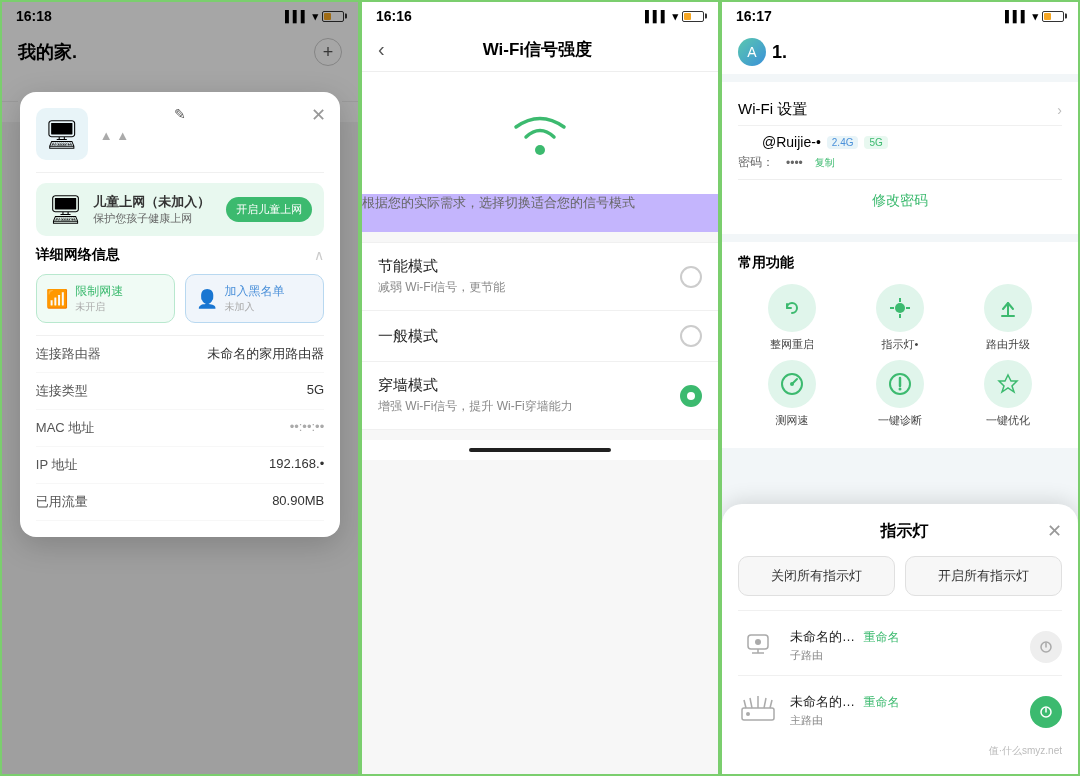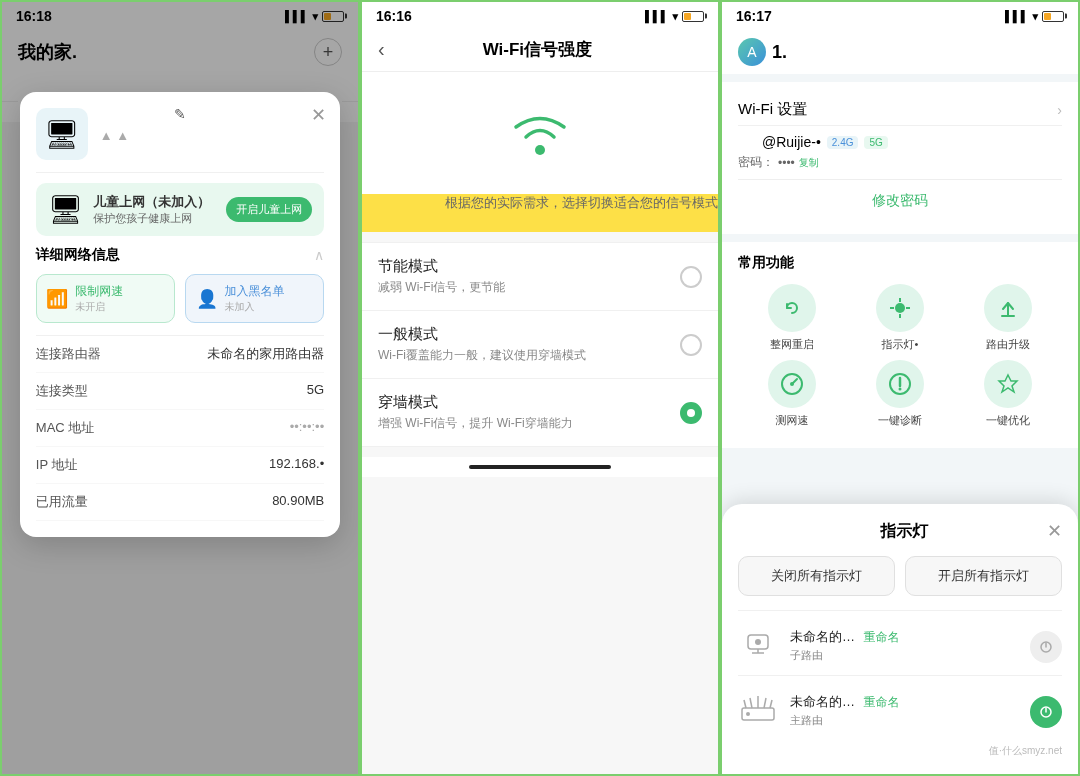--- a/index.html
+++ b/index.html
@@ -215,24 +215,24 @@
       padding-right: 20px;
     }
     .wifi-signal-icon {
       text-align: center;
       padding: 30px 0 20px;
       font-size: 52px;
       color: #3cba6f;
       background: #fff;
     }
     .wifi-desc {
-      text-align: right;
+      text-align: left;
       font-size: 13px;
       color: #666;
-      background: #fde047;
+      background: #c4b5fd;
       padding-bottom: 20px;
     }
     .signal-options { padding: 10px 0; }
     .signal-option {
       background: #fff;
       padding: 14px 16px;
       border-bottom: 1px solid #f0f0f0;
       display: flex;
       align-items: center;
       justify-content: space-between;
@@ -284,21 +284,21 @@
     .wifi-settings-label { font-size: 15px; font-weight: 500; }
     .chevron-right { font-size: 14px; color: #bbb; }
 
     .wifi-network-row {
       padding: 8px 0;
       border-top: 1px solid #f0f0f0;
     }
     .wifi-network-name { font-size: 14px; font-weight: 500; display: flex; align-items: center; gap: 6px; margin-left: 24px; }
     .badge-2g { background: #e8f4f8; color: #4a90d9; border-radius: 4px; padding: 1px 5px; font-size: 10px; }
     .badge-5g { background: #e8f8f0; color: #3cba6f; border-radius: 4px; padding: 1px 5px; font-size: 10px; }
-    .wifi-password { font-size: 12px; color: #666; margin-top: 4px; display: flex; align-items: center; gap: 4px; }
+    .wifi-password { font-size: 12px; color: #666; margin-top: 4px; display: flex; align-items: center; gap: 12px; }
     .copy-btn { color: #3cba6f; font-size: 10px; cursor: pointer; }
     .change-pwd-btn {
       display: block;
       text-align: center;
       color: #3cba6f;
       font-size: 14px;
       font-weight: 400;
       padding: 12px;
       border-top: 1px solid #eee;
       cursor: pointer;
@@ -558,21 +558,20 @@
     <div class="signal-option">
       <div class="option-text-col">
         <div class="option-title">节能模式</div>
         <div class="option-desc">减弱 Wi-Fi信号，更节能</div>
       </div>
       <div class="radio-btn"></div>
     </div>
     <div class="signal-option">
       <div class="option-text-col">
         <div class="option-title">一般模式</div>
-        <div class="option-desc">Wi-Fi覆盖能力一般，建议使用穿墙模式</div>
       </div>
       <div class="radio-btn"></div>
     </div>
     <div class="signal-option">
       <div class="option-text-col">
         <div class="option-title">穿墙模式</div>
         <div class="option-desc">增强 Wi-Fi信号，提升 Wi-Fi穿墙能力</div>
       </div>
       <div class="radio-btn radio-selected"></div>
     </div>

